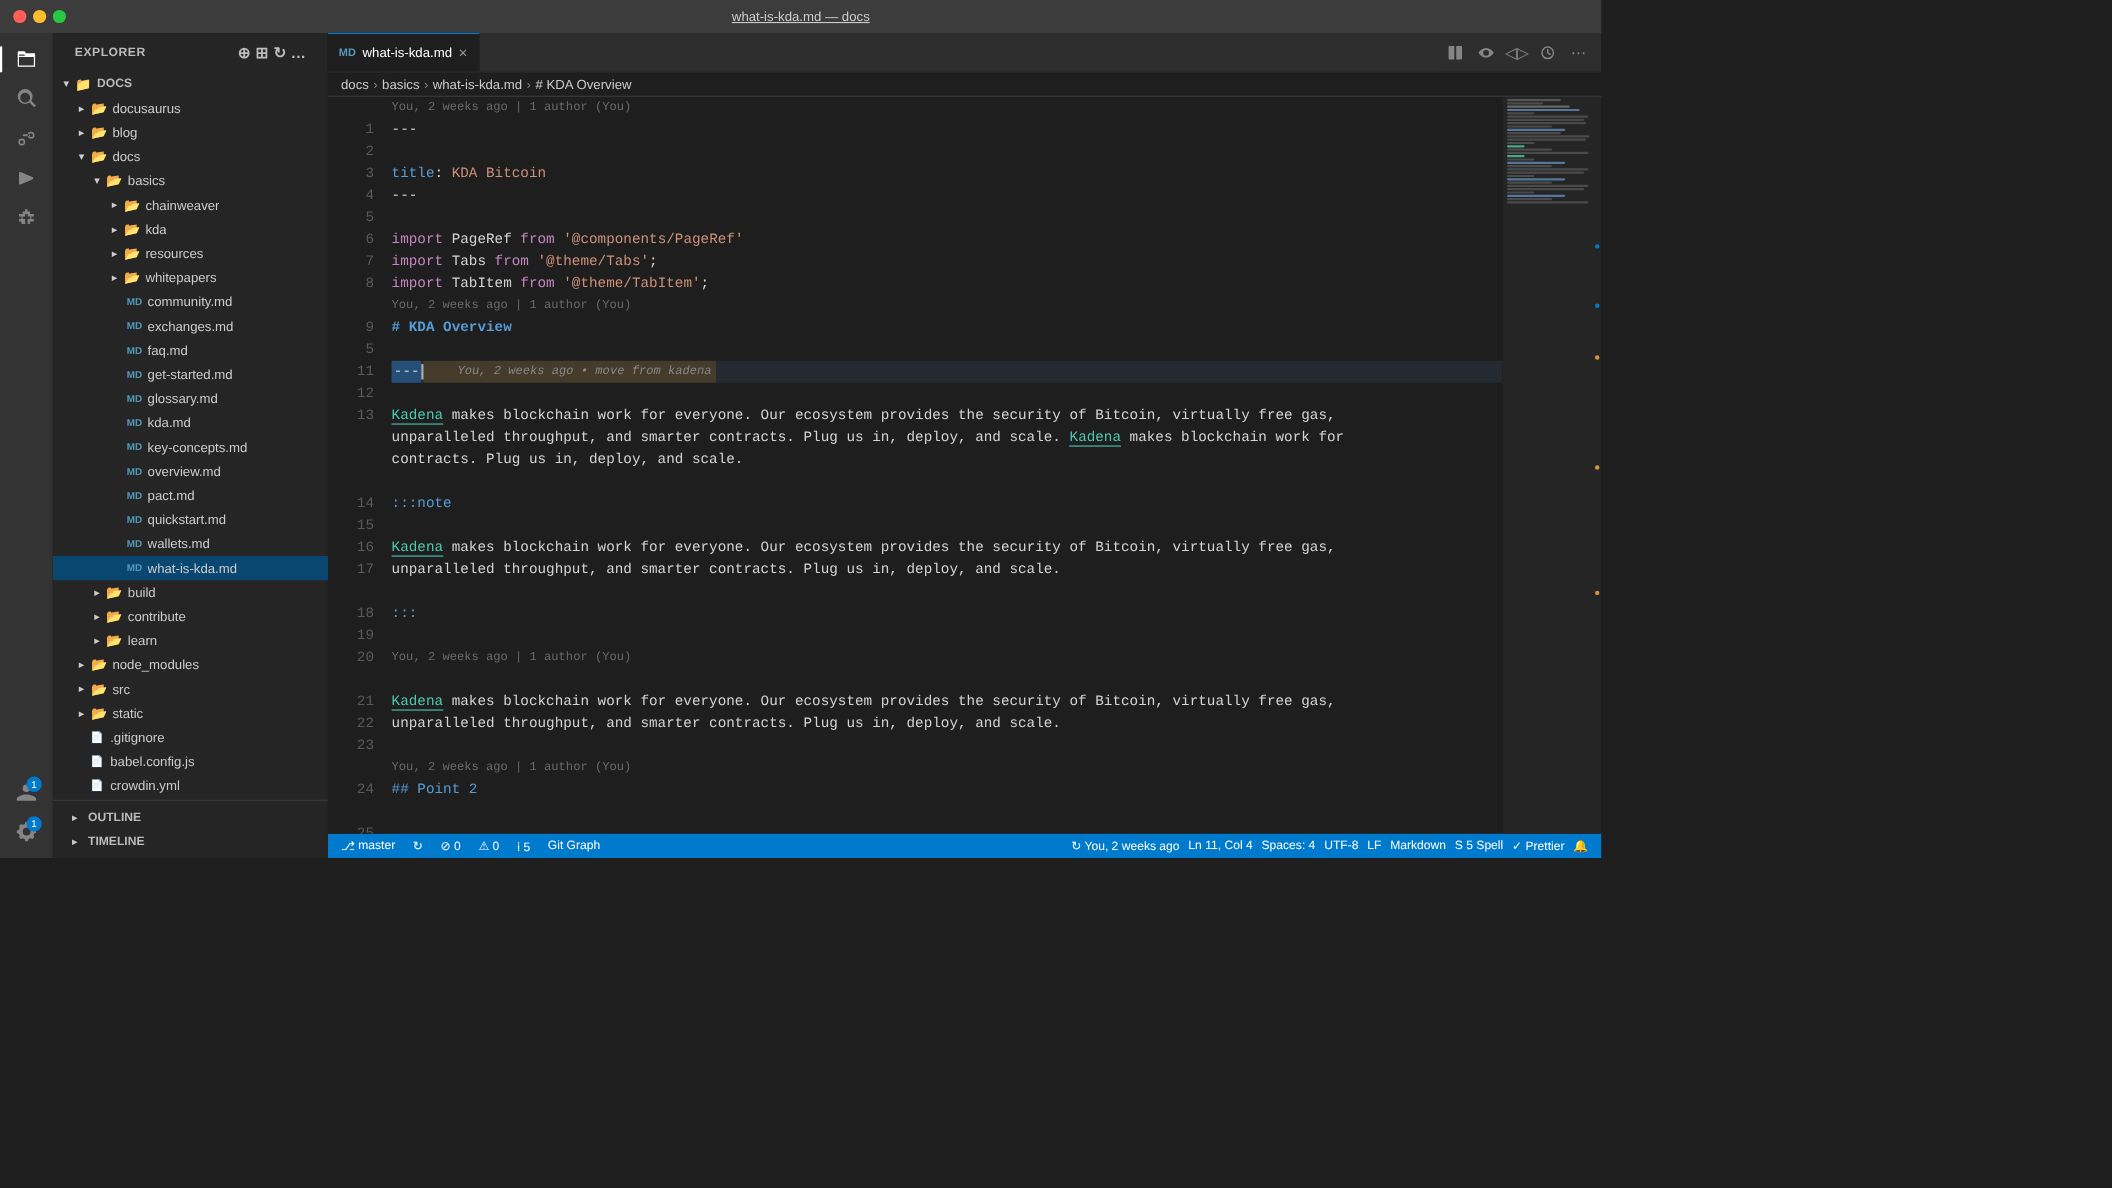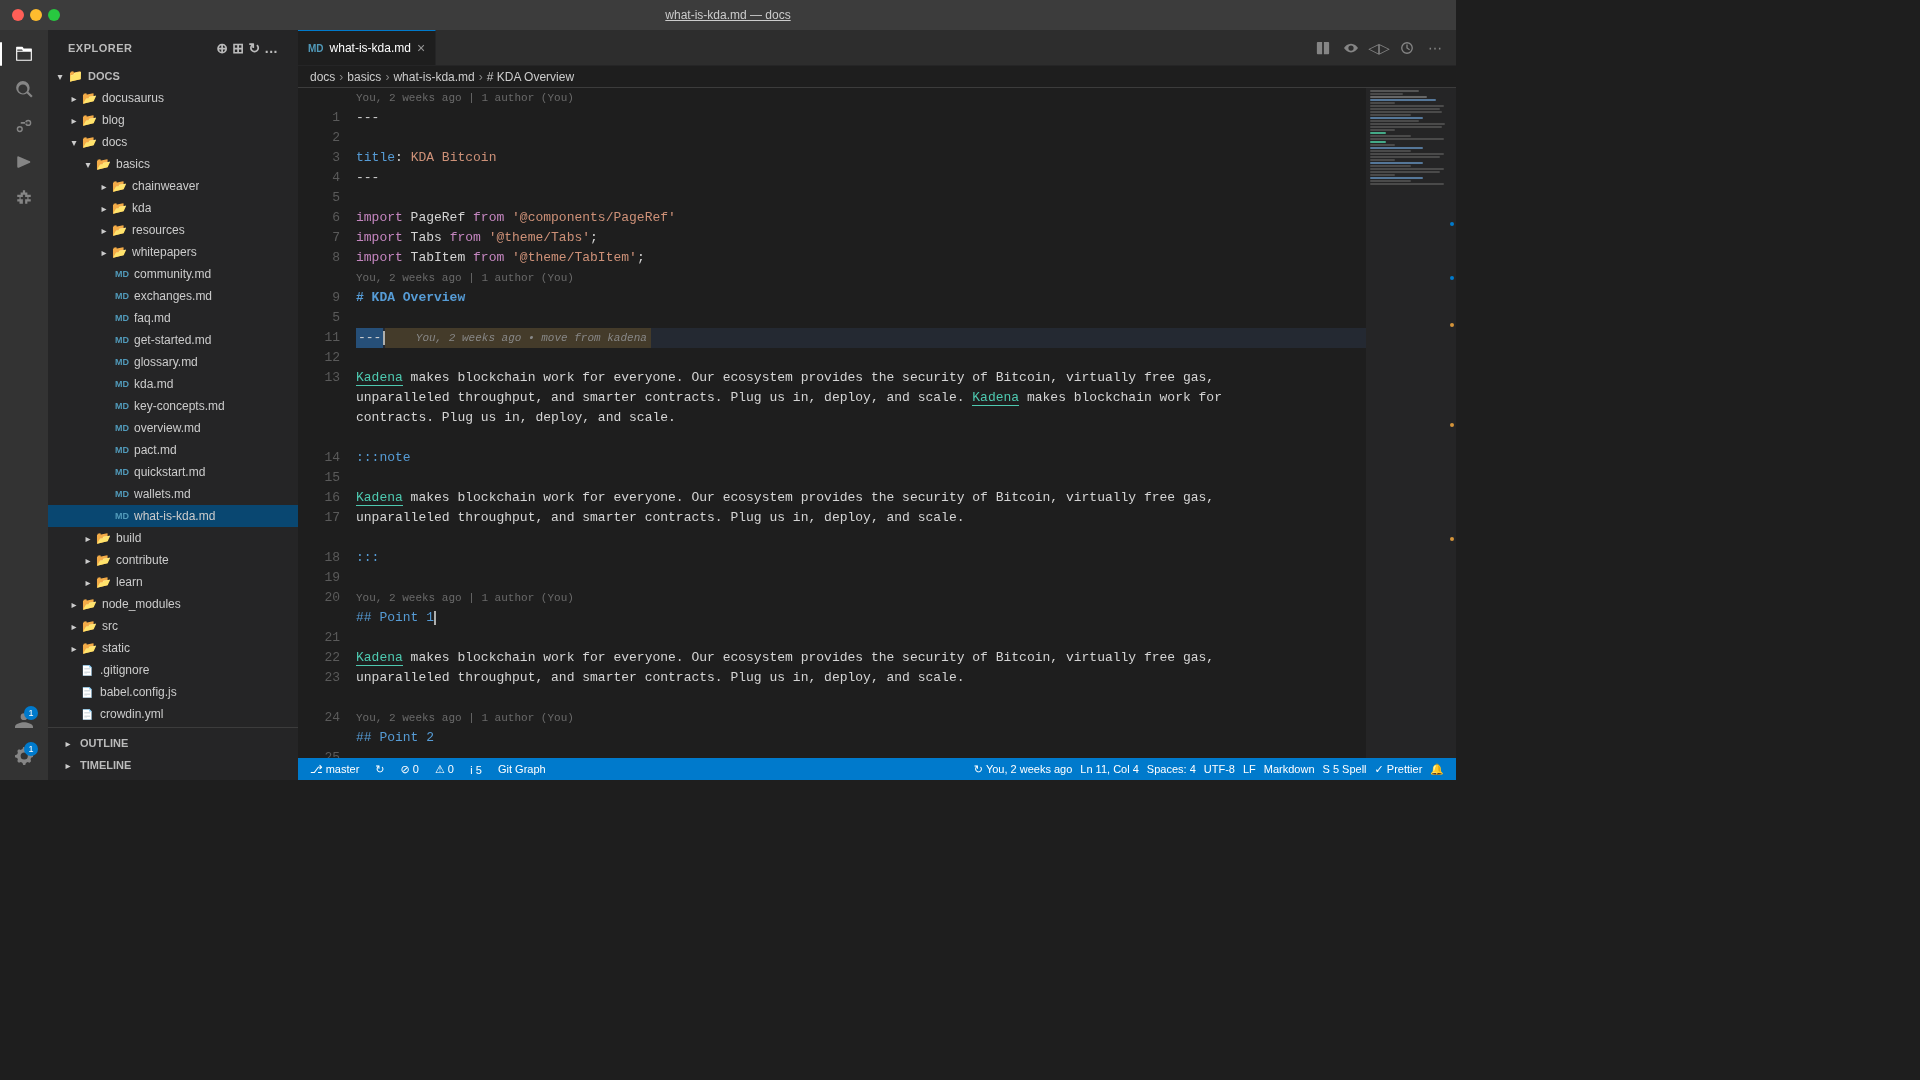--- a/index.html
+++ b/index.html
@@ -790,23 +790,20 @@
           <span><a style="color:#4ec9b0;text-decoration:none;border-bottom:1px solid #4ec9b0;cursor:pointer;">Kadena</a> makes blockchain work for everyone. Our ecosystem provides the security of Bitcoin, virtually free gas,</span>
         </div>
         <div class="code-line"><span>unparalleled throughput, and smarter contracts. Plug us in, deploy, and scale.</span></div>
         <div class="code-line"></div>
         <div class="code-line"><span class="c-note">:::</span></div>
         <div class="code-line"></div>
 
         <div class="code-line">
           <span class="git-blame">You, 2 weeks ago | 1 author (You)</span>
         </div>
-        <div class="code-line">
-          <span class="c-heading2">## Point 1</span><span class="c-cursor"></span>
-        </div>
         <div class="code-line"></div>
         <div class="code-line" style="height:auto;white-space:normal;line-height:20px;">
           <span><a style="color:#4ec9b0;text-decoration:none;border-bottom:1px solid #4ec9b0;cursor:pointer;">Kadena</a> makes blockchain work for everyone. Our ecosystem provides the security of Bitcoin, virtually free gas,</span>
         </div>
         <div class="code-line"><span>unparalleled throughput, and smarter contracts. Plug us in, deploy, and scale.</span></div>
         <div class="code-line"></div>
 
         <div class="code-line">
           <span class="git-blame">You, 2 weeks ago | 1 author (You)</span>
         </div>

